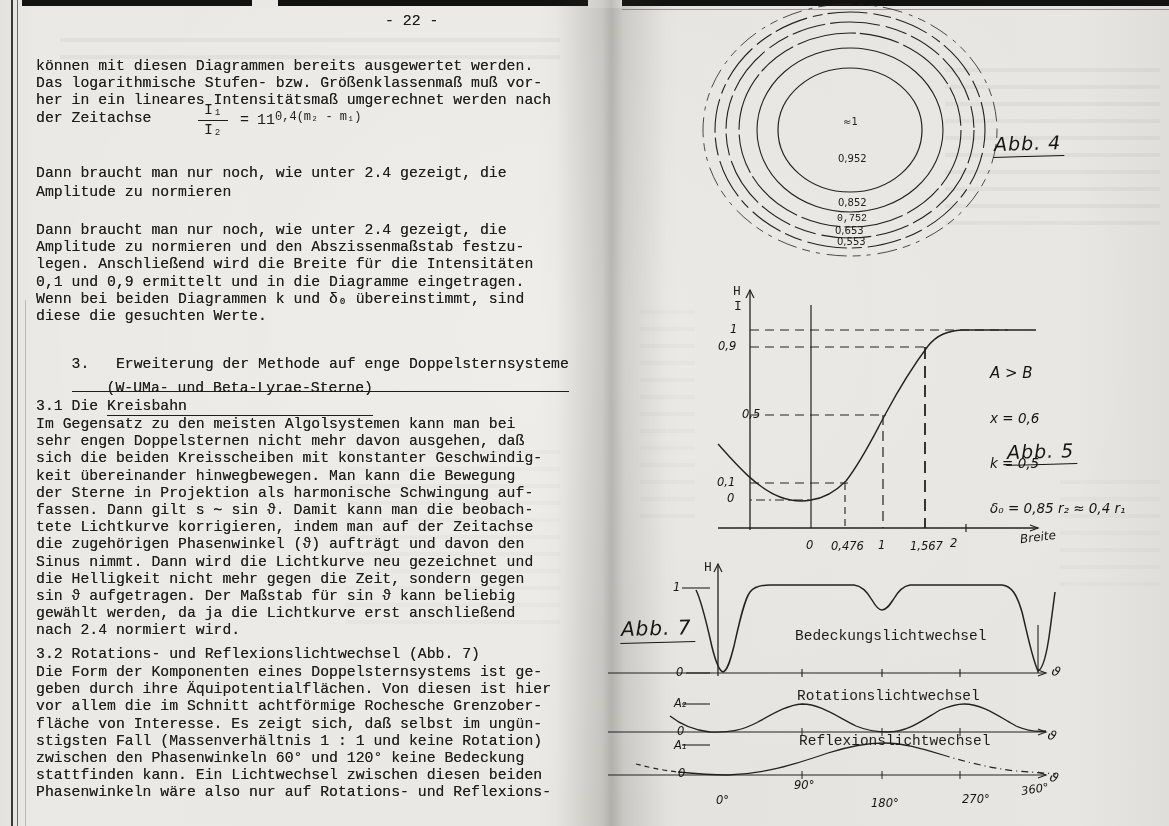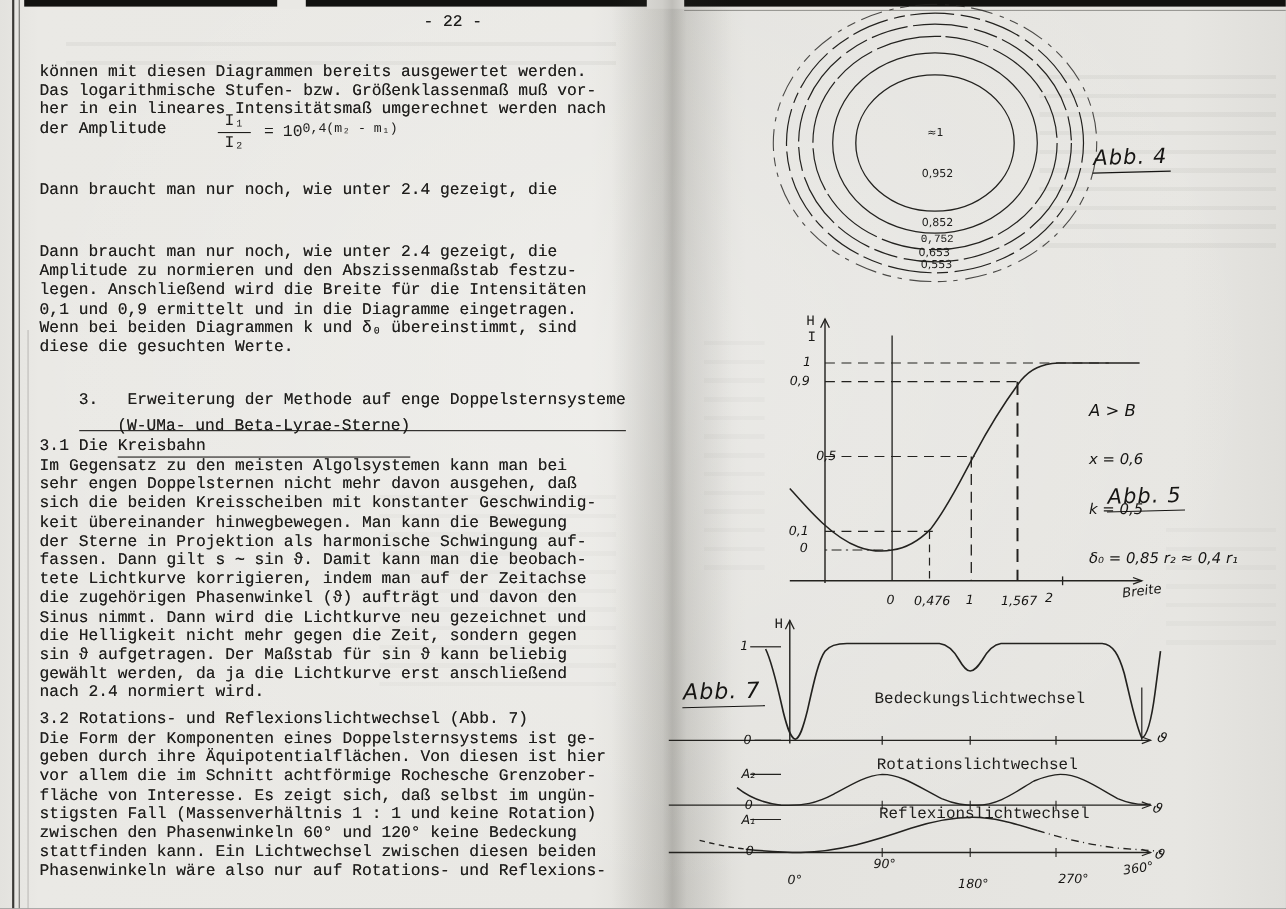--- a/index.html
+++ b/index.html
@@ -51,33 +51,33 @@
   <div class="edge-line" style="left:25px;width:1px;opacity:.25;top:300px;"></div>
   <div class="gutter"></div>
   <div class="bleed" style="left:60px;top:28px;width:500px;height:34px;"></div>
   <div class="bleed" style="left:345px;top:440px;width:215px;height:190px;opacity:.3;"></div>
   <div class="bleed" style="left:945px;top:58px;width:215px;height:175px;"></div>
   <div class="bleed" style="left:1060px;top:470px;width:100px;height:120px;opacity:.35;"></div>
   <div class="bleed" style="left:640px;top:300px;width:55px;height:230px;opacity:.3;"></div>
 
   <div class="tblock" style="left:385px;top:13px;">- 22 -</div>
 
-  <div class="tblock" style="left:36px;top:58px;"><div class="tline">können mit diesen Diagrammen bereits ausgewertet werden.</div><div class="tline">Das logarithmische Stufen- bzw. Größenklassenmaß muß vor-</div><div class="tline">her in ein lineares Intensitätsmaß umgerechnet werden nach</div><div class="tline">der Amplitude</div></div>
+  <div class="tblock" style="left:36px;top:58px;"><div class="tline">können mit diesen Diagrammen bereits ausgewertet werden.</div><div class="tline">Das logarithmische Stufen- bzw. Größenklassenmaß muß vor-</div><div class="tline">her in ein lineares Intensitätsmaß umgerechnet werden nach</div><div class="tline">der Zeitachse</div></div>
 
   <div class="formula">
     <span class="frac">
       <span class="num">I₁</span>
       <span class="den">I₂</span>
     </span>
     <span style="margin:0 8px 0 2px;">=</span>
-    <span>10</span>
+    <span>11</span>
     <sup style="font-size:12px;position:relative;top:-4px;">0,4(m₂ - m₁)</sup>
   </div>
 
-  <div class="tblock" style="left:36px;top:164px;line-height:19px;"><div class="tline">Dann braucht man nur noch, wie unter 2.4 gezeigt, die</div></div>
+  <div class="tblock" style="left:36px;top:164px;line-height:19px;"><div class="tline">Dann braucht man nur noch, wie unter 2.4 gezeigt, die</div><div class="tline">Amplitude zu normieren</div></div>
 
   <div class="tblock" style="left:36px;top:222px;"><div class="tline">Dann braucht man nur noch, wie unter 2.4 gezeigt, die</div><div class="tline">Amplitude zu normieren und den Abszissenmaßstab festzu-</div><div class="tline">legen. Anschließend wird die Breite für die Intensitäten</div><div class="tline">0,1 und 0,9 ermittelt und in die Diagramme eingetragen.</div><div class="tline">Wenn bei beiden Diagrammen k und δ₀ übereinstimmt, sind</div><div class="tline">diese die gesuchten Werte.</div></div>
 
   <div class="tblock" style="left:36px;top:339px;">
     <span class="u">3.   Erweiterung der Methode auf enge Doppelsternsysteme</span>
   </div>
   <div class="tblock" style="left:71px;top:363px;">
     <span class="u">(W-UMa- und Beta-Lyrae-Sterne)</span>
   </div>
 

